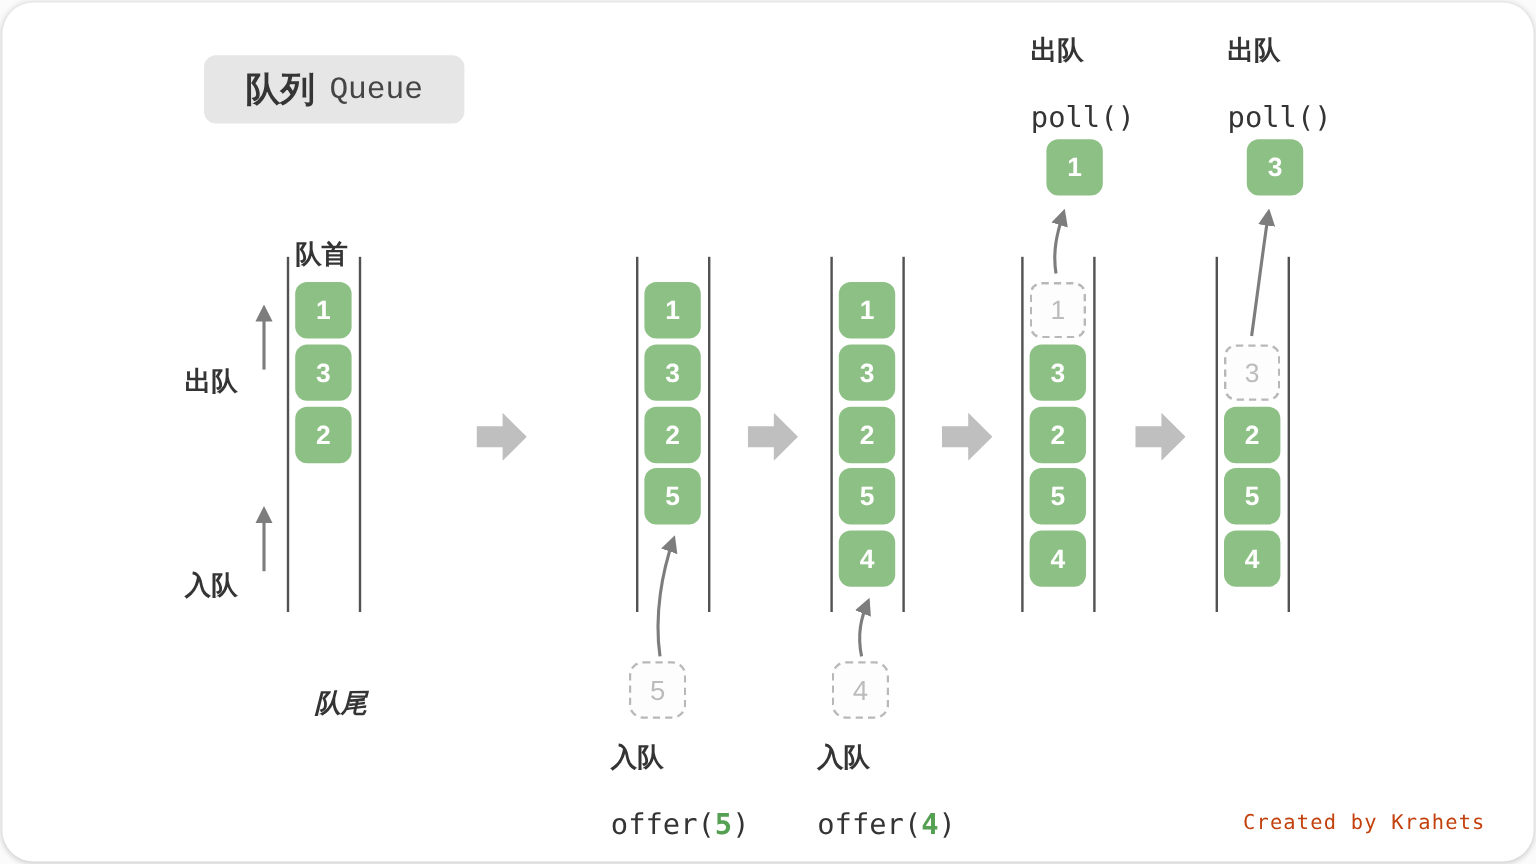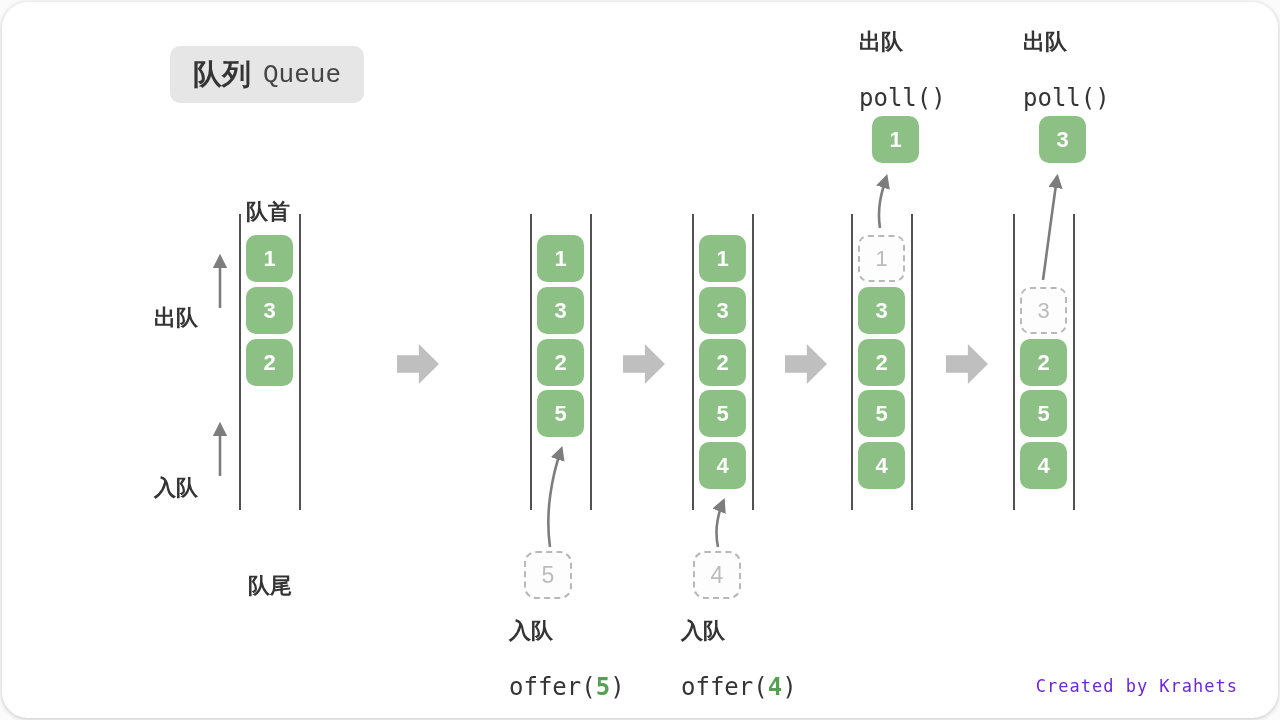--- a/index.html
+++ b/index.html
@@ -1,21 +1,21 @@
 <!DOCTYPE html>
 <html><head>
 <meta charset="utf-8">
 <style>
   html,body{margin:0;padding:0;width:1280px;height:720px;background:#fbfbfb;overflow:hidden;}
   .canvas{position:absolute;left:2px;top:2px;width:1276px;height:716px;background:#ffffff;
           border-radius:26px;box-shadow:0 1px 5px rgba(0,0,0,0.22);
           font-family:"Liberation Sans",sans-serif;}
 
   
-  .badge{position:absolute;left:168px;top:44px;width:194px;height:57px;background:#e6e6e6;
+  .badge{position:absolute;left:168px;top:44px;width:217px;height:57px;background:#e6e6e6;
          border-radius:10px;display:flex;align-items:center;justify-content:center;gap:12px;}
   .badge .zh{font-size:29px;font-weight:700;color:#353535;}
   .badge .en{font-family:Liberation Mono, monospace;font-size:26px;color:#454545;}
 
   
   .zh-label{position:absolute;font-size:22px;font-weight:700;color:#343434;white-space:nowrap;margin-top:38px;}
 
   
   .queue{position:absolute;top:212px;width:62px;height:296px;}
   .wall{position:absolute;top:0;width:2px;height:296px;background:#525252;}
@@ -39,34 +39,34 @@
   .op .code{font-family:"DejaVu Sans Mono",monospace;font-size:24px;margin-top:27px;color:#343434;}
   .op .arg{color:#56a054;font-weight:700;}
 
   
   .barrow{position:absolute;top:342px;width:42px;height:40px;background:#bfbfbf;
         clip-path:polygon(0 28%,52% 28%,52% 0,100% 50%,52% 100%,52% 72%,0 72%);}
 
   .overlay{position:absolute;left:0;top:0;width:1280px;height:720px;pointer-events:none;}
 
   .footer{position:absolute;right:40px;top:674px;font-family:"DejaVu Sans Mono",monospace;
-        font-size:17px;color:#6d28d9;letter-spacing:1px;}
+        font-size:17px;color:#c2410c;letter-spacing:1px;}
 </style>
 </head>
 <body>
 
 <div class="canvas">
 
   <div class="badge">
     <span class="zh">队列</span>
     <span class="en">Queue</span>
   </div>
 
   <div class="zh-label" style="left:244px;top:157px;">队首</div>
-  <div class="zh-label" style="left:246px;top:531px;">队尾</div>
+  <div class="zh-label" style="left:260px;top:531px;font-style:italic;">队尾</div>
   <div class="zh-label" style="left:152px;top:263px;">出队</div>
   <div class="zh-label" style="left:152px;top:433px;">入队</div>
 
   <div class="queue" style="left:237px;">
     <div class="wall l"></div>
     <div class="wall r"></div>
     <div class="cell s0">1</div>
     <div class="cell s1">3</div>
     <div class="cell s2">2</div>
   </div>

